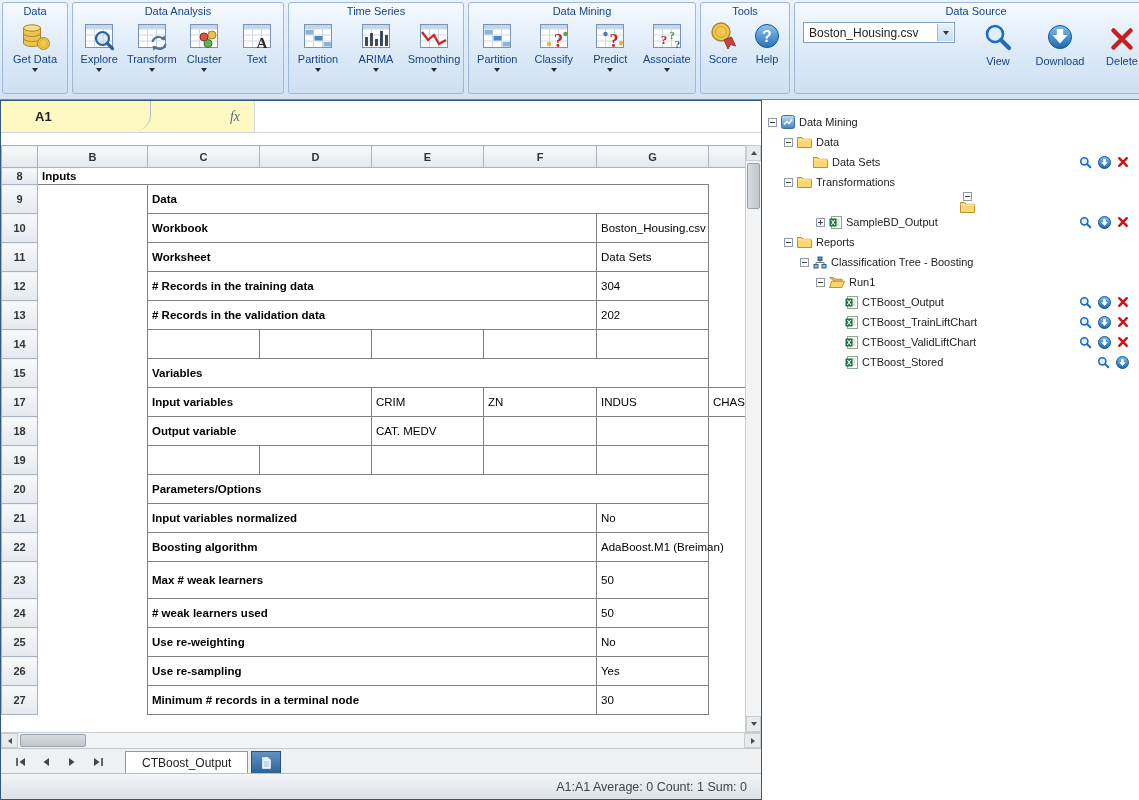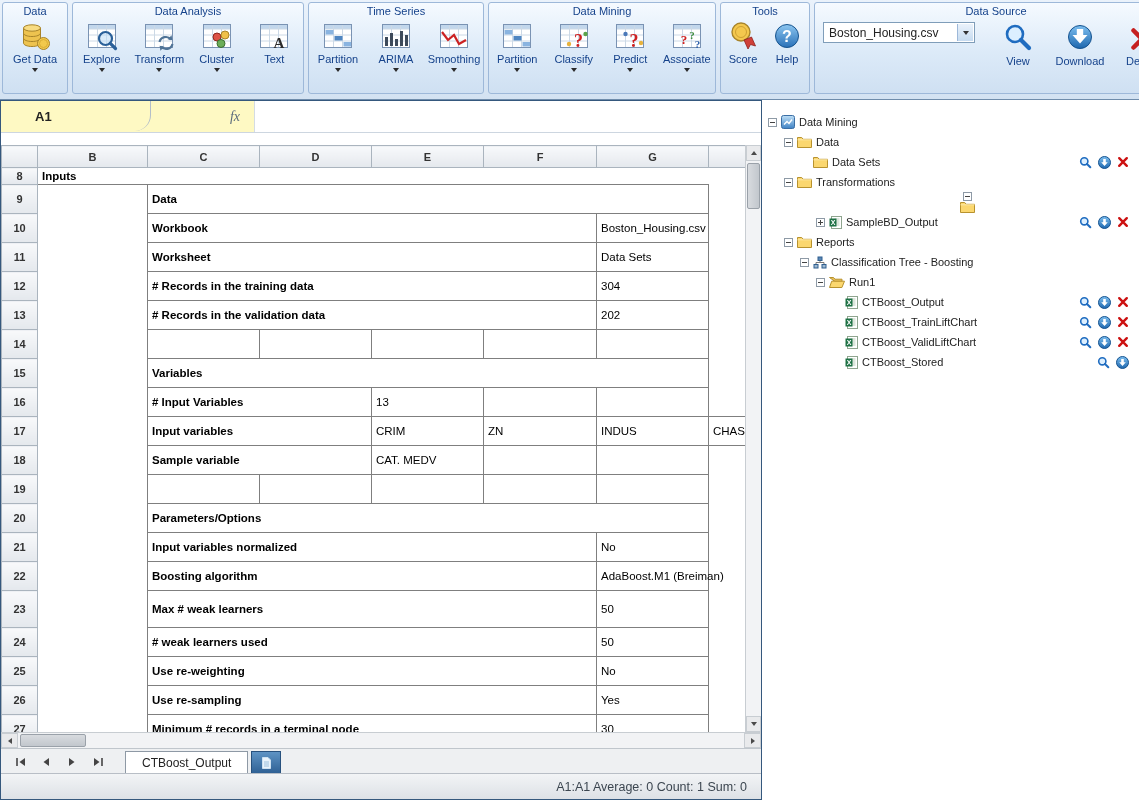--- a/index.html
+++ b/index.html
@@ -130,21 +130,21 @@
           <ellipse cx="13" cy="8" rx="8.5" ry="3.2" fill="#f8dc82" stroke="#a8842a"></ellipse>
           <circle cx="24.5" cy="23.5" r="6" fill="#f2c94c" stroke="#a8842a"></circle>
           <circle cx="24.5" cy="23.5" r="4" fill="none" stroke="#d9ad35"></circle>
         </svg>
         <span class="rlabel">Get Data</span>
         <span class="rcaret"></span>
       </div>
     </div>
   </div>
 
-  <div class="rgroup" style="width:232px">
+  <div class="rgroup" style="width:212px">
     <div class="rgroup-title">Data Analysis</div>
     <div class="rgroup-body">
       <div class="rbtn">
         <svg class="ric" viewBox="0 0 32 32">
           <use href="#sym-table"></use>
           <circle cx="19.5" cy="18.5" r="6.5" fill="rgba(190,220,246,.55)" stroke="#2a6099" stroke-width="2.2"></circle>
           <path d="M24.3 23.3l5.2 5.2" stroke="#2a6099" stroke-width="3.2" stroke-linecap="round"></path>
         </svg>
         <span class="rlabel">Explore</span>
         <span class="rcaret"></span>
@@ -408,41 +408,32 @@
                 <td class="box"></td>
                 <td></td>
               </tr>
               <tr style="height: 29px;">
                 <th>15</th>
                 <td></td>
                 <td colspan="5" class="box lbl">Variables</td>
                 <td></td>
               </tr>
               <tr style="height: 29px;">
-                <th>16</th>
-                <td></td>
-                <td colspan="2" class="box lbl"># Input Variables</td>
-                <td class="box">13</td>
-                <td class="box"></td>
-                <td class="box"></td>
-                <td></td>
-              </tr>
-              <tr style="height: 29px;">
                 <th>17</th>
                 <td></td>
                 <td colspan="2" class="box lbl">Input variables</td>
                 <td class="box">CRIM</td>
                 <td class="box">ZN</td>
                 <td class="box">INDUS</td>
                 <td class="box">CHAS</td>
               </tr>
               <tr style="height: 29px;">
                 <th>18</th>
                 <td></td>
-                <td colspan="2" class="box lbl">Sample variable</td>
+                <td colspan="2" class="box lbl">Output variable</td>
                 <td class="box">CAT. MEDV</td>
                 <td class="box"></td>
                 <td class="box"></td>
                 <td></td>
               </tr>
               <tr style="height: 29px;">
                 <th>19</th>
                 <td></td>
                 <td class="box"></td>
                 <td class="box"></td>

